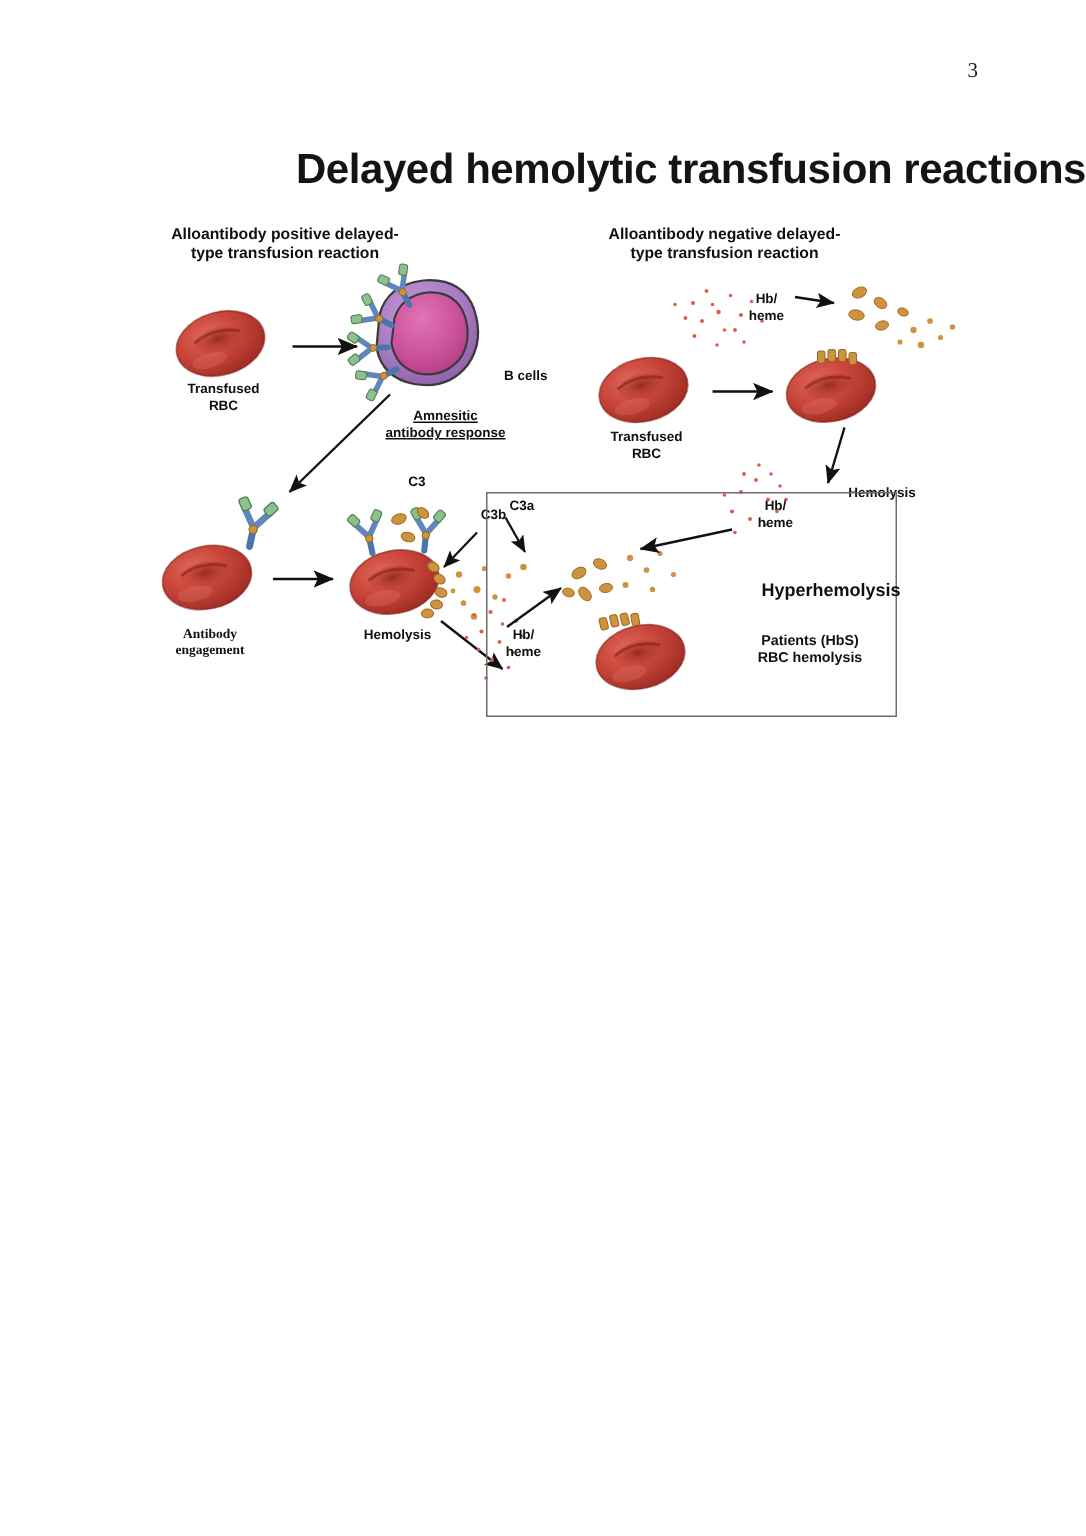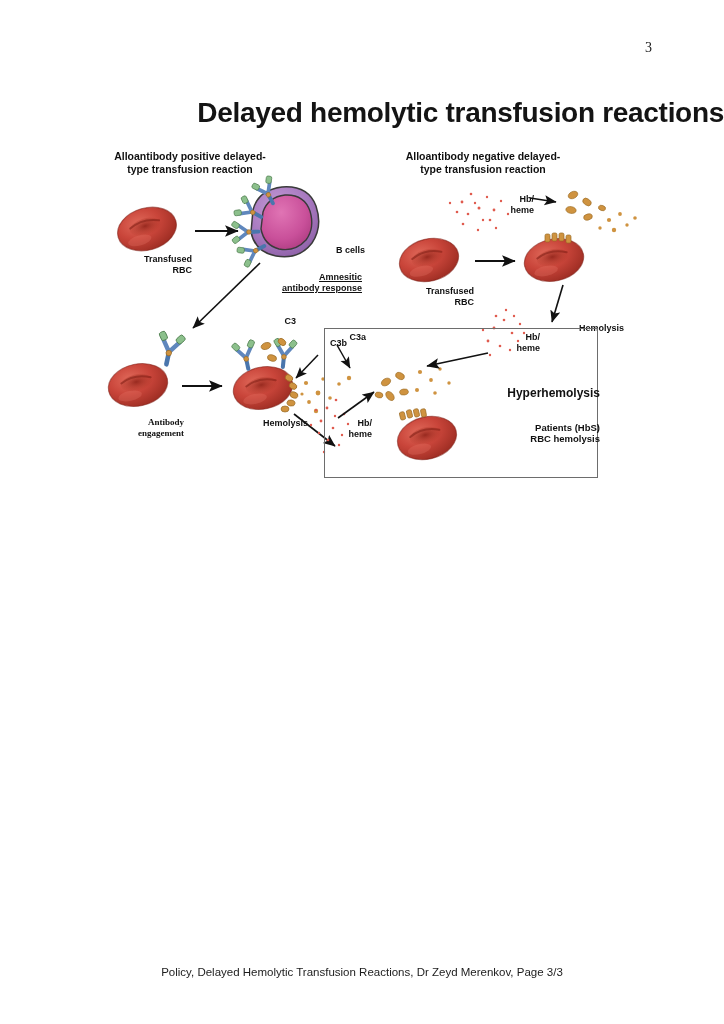--- a/index.html
+++ b/index.html
@@ -65,21 +65,21 @@
     color: #101010;
     white-space: pre-line;
   }
   .lbl {
     position: absolute;
     font-size: 9px;
     font-weight: bold;
     line-height: 11px;
     color: #101010;
     white-space: pre-line;
-    text-align: right;
+    text-align: center;
   }
   .lbl.left { text-align: left; }
   .lbl.big {
     font-size: 12px;
   }
   .lbl.mid {
     font-size: 9.5px;
   }
   .hyperbox {
     position: absolute;
@@ -345,21 +345,20 @@
     <div class="lbl" style="left:298px; top:136px; width:86px;">Transfused
 RBC</div>
     <div class="lbl" style="left:462px; top:173px; width:72px;">Hemolysis</div>
 
     <div class="hyperbox" style="left:234px; top:178px; width:274px; height:150px;"></div>
     <div class="lbl" style="left:240px; top:182px; width:36px;">C3a</div>
     <div class="lbl" style="left:236px; top:268px; width:46px;">Hb/
 heme</div>
     <div class="lbl" style="left:404px; top:182px; width:46px;">Hb/
 heme</div>
-    <div class="lbl big" style="left:390px; top:238px; width:120px;">Hyperhemolysis</div>
+    <div class="lbl big" style="left:404px; top:238px; width:120px;">Hyperhemolysis</div>
     <div class="lbl mid" style="left:390px; top:272px; width:120px;">Patients (HbS)
 RBC hemolysis</div>
 
   </div>
 
-  <div id="footer-note">Policy, Delayed Hemolytic Transfusion Reactions, Dr Zeyd Merenkov, Page 3/3</div>
 
 </div>
 
 </body></html>

